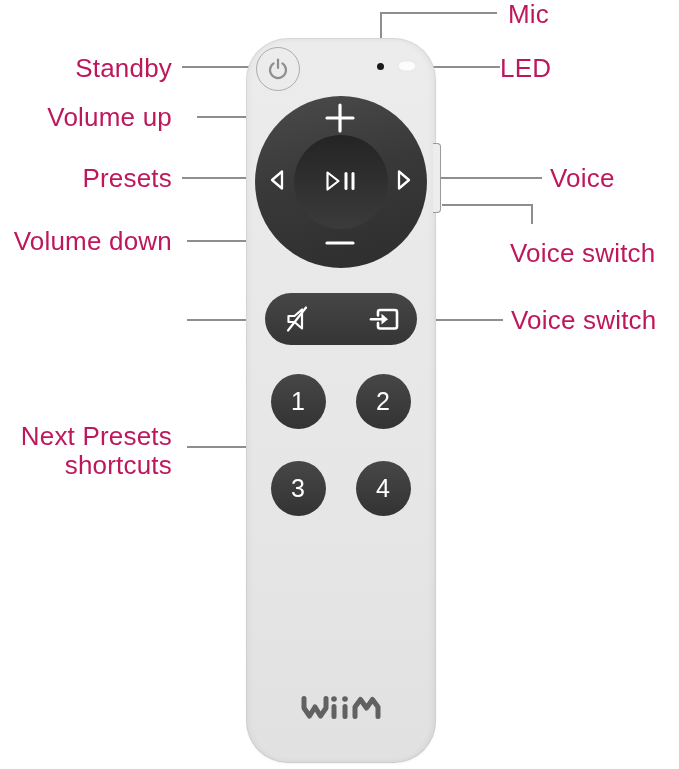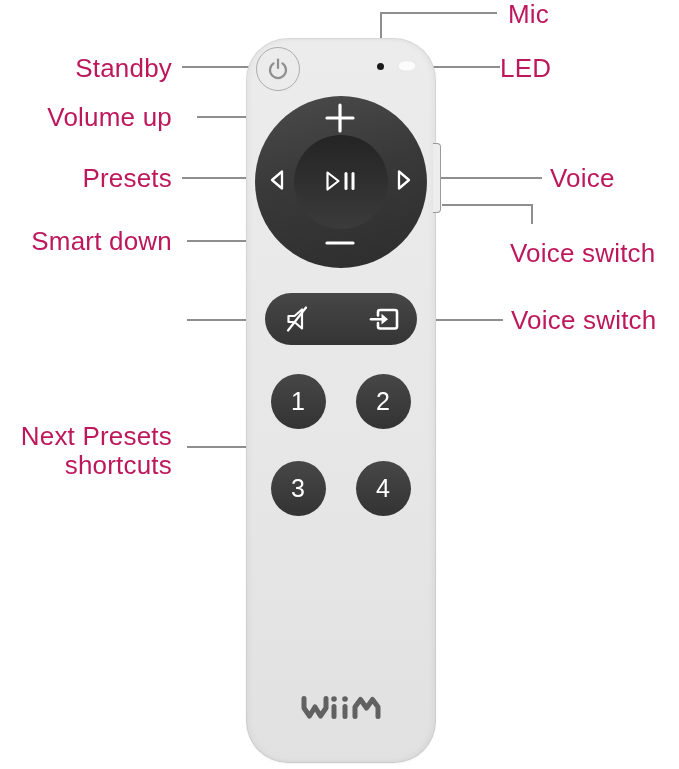--- a/index.html
+++ b/index.html
@@ -63,21 +63,21 @@
   .logo{left:54px;top:657px;}
 </style>
 </head>
 <body>
 
 <div class="canvas">
 
   <div class="lbl left" style="top:117px">Volume up</div>
   <div class="lbl left" style="top:68px">Standby</div>
   <div class="lbl left" style="top:178px">Presets</div>
-  <div class="lbl left" style="top:241px">Smart down</div>
+  <div class="lbl left" style="top:241px">Volume down</div>
   <div class="lbl left two" style="top:451px">
     <div>Next Presets</div>
     <div>shortcuts</div>
   </div>
 
   <div class="lbl" style="left:508px;top:14px">Mic</div>
   <div class="lbl" style="left:500px;top:68px">LED</div>
   <div class="lbl" style="left:550px;top:178px">Voice</div>
   <div class="lbl" style="left:510px;top:253px">Voice switch</div>
   <div class="lbl" style="left:511px;top:320px">Voice switch</div>

